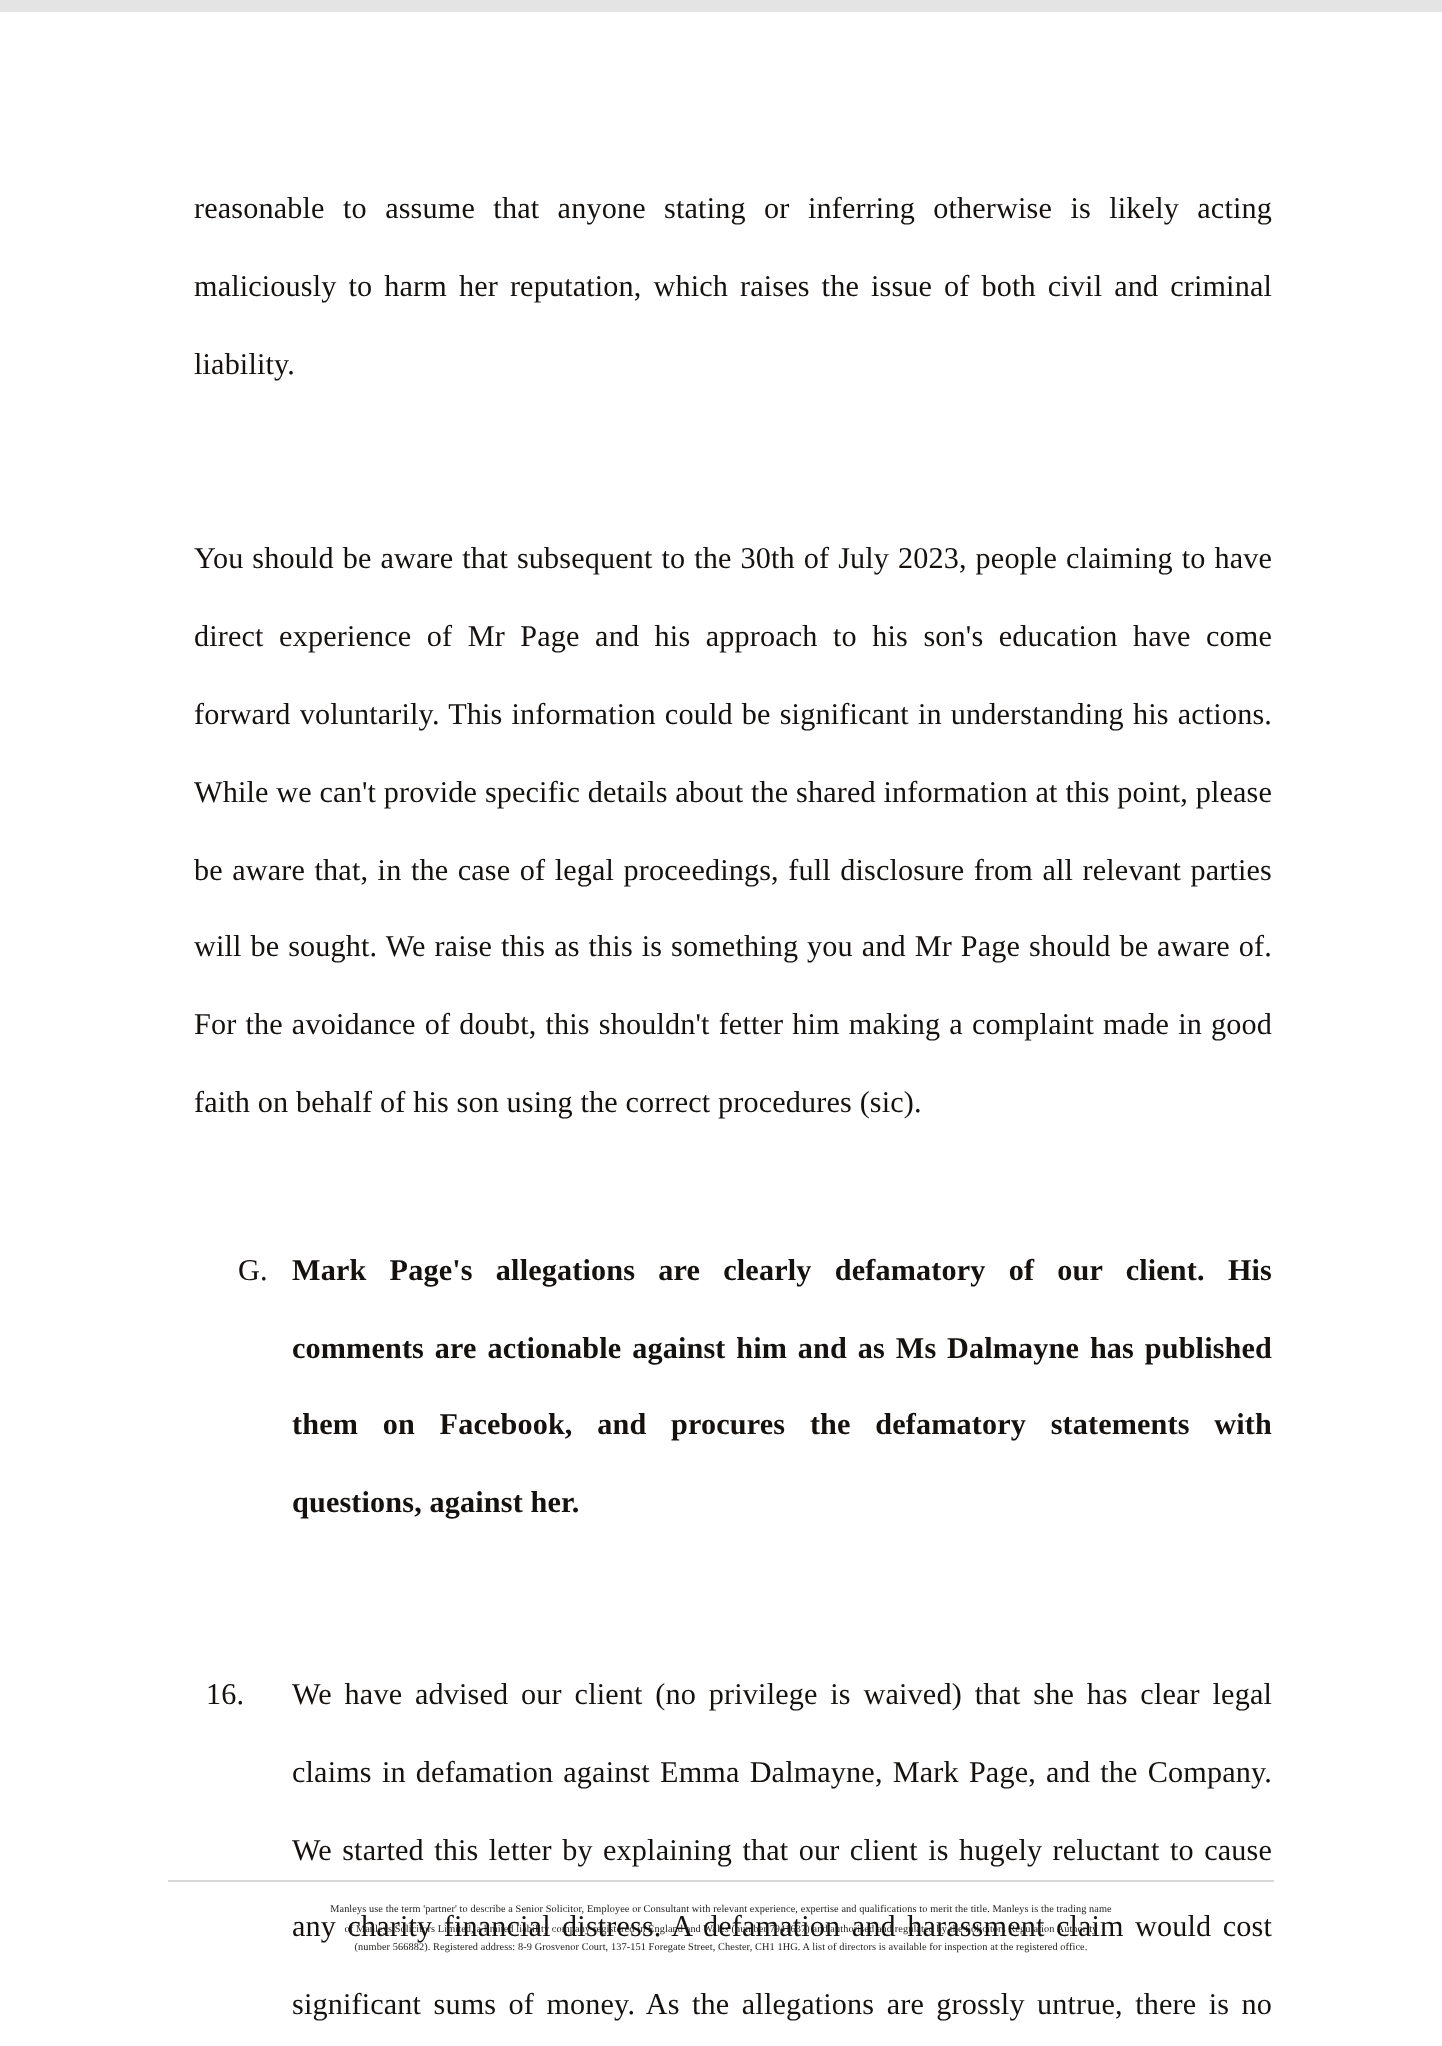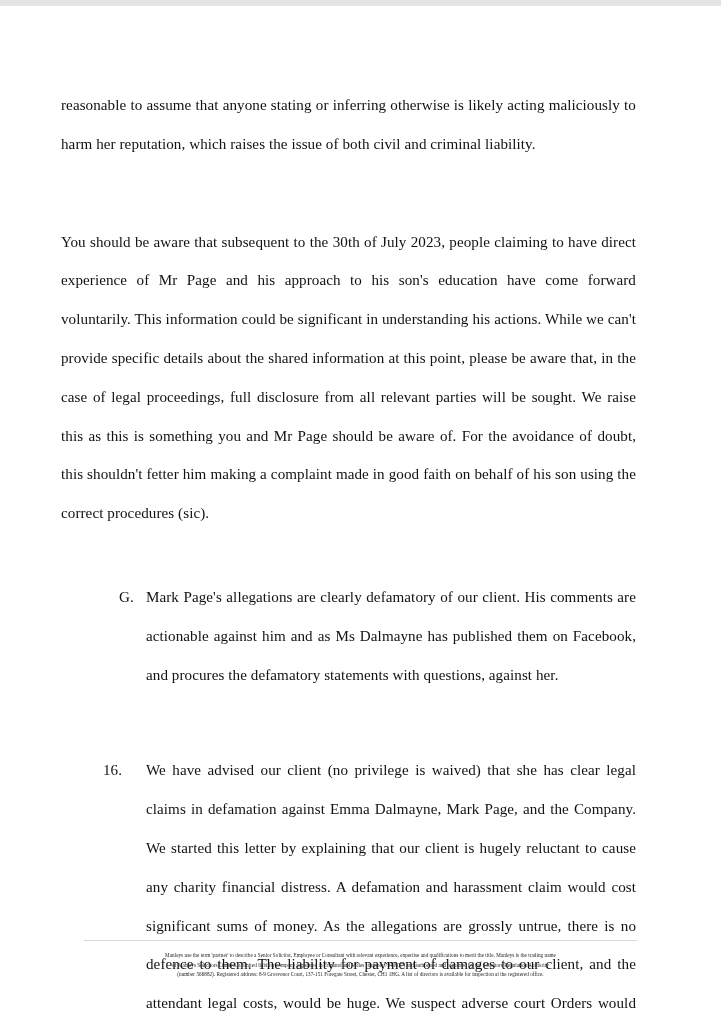--- a/index.html
+++ b/index.html
@@ -39,21 +39,21 @@
     margin: 0 0 0 0;
     color: #14110f;
     font-size: 15.1px;
     line-height: 38.8px;
     text-align: justify;
     text-justify: inter-word;
     letter-spacing: 0.005em;
   }
   
   .para {
-    margin-left: 61px;
+    margin-left: 97px;
     margin-right: 85px;
   }
   .para-gap-lg { margin-top: 59px; }
   
   .list-item {
     position: relative;
     margin-right: 85px;
   }
   .list-item .marker {
     position: absolute;
@@ -64,21 +64,21 @@
     color: #14110f;
     white-space: nowrap;
   }
   .list-item .item-text {
     text-align: justify;
     text-justify: inter-word;
   }
   
   .level-letter { margin-left: 0; }
   .level-letter .marker { left: 119px; width: 27px; }
-  .level-letter .item-text { margin-left: 146px; }
+  .level-letter .item-text { margin-left: 146px; font-weight: bold; }
   
   .level-number { margin-left: 0; }
   .level-number .marker { left: 103px; width: 43px; }
   .level-number .item-text { margin-left: 146px; }
   .gap-item-g { margin-top: 45px; }
   .gap-item-10 { margin-top: 57px; }
   
   #footer {
     position: absolute;
     left: 0;

